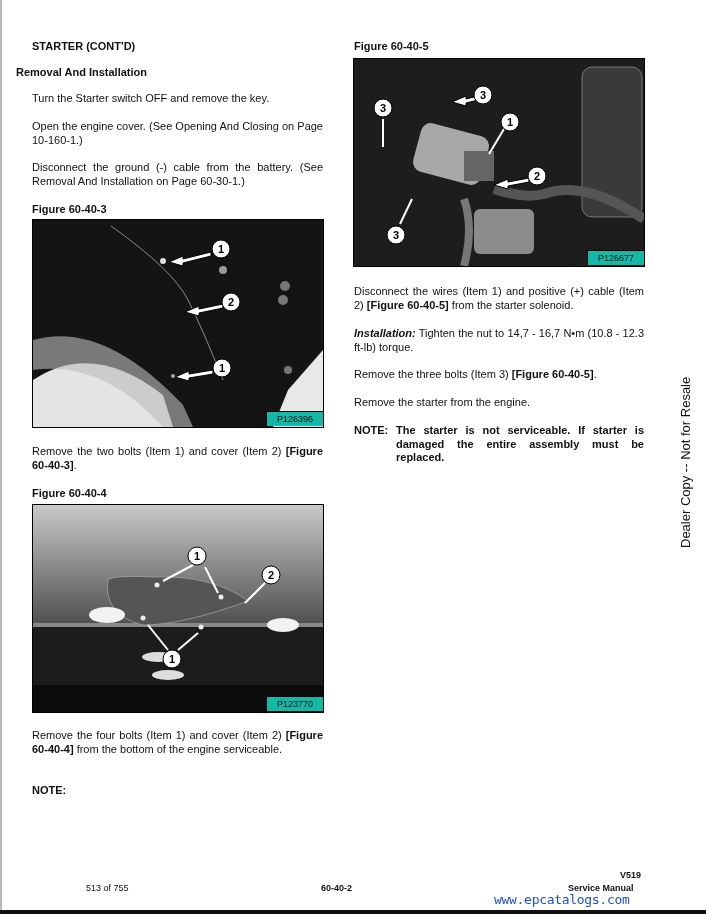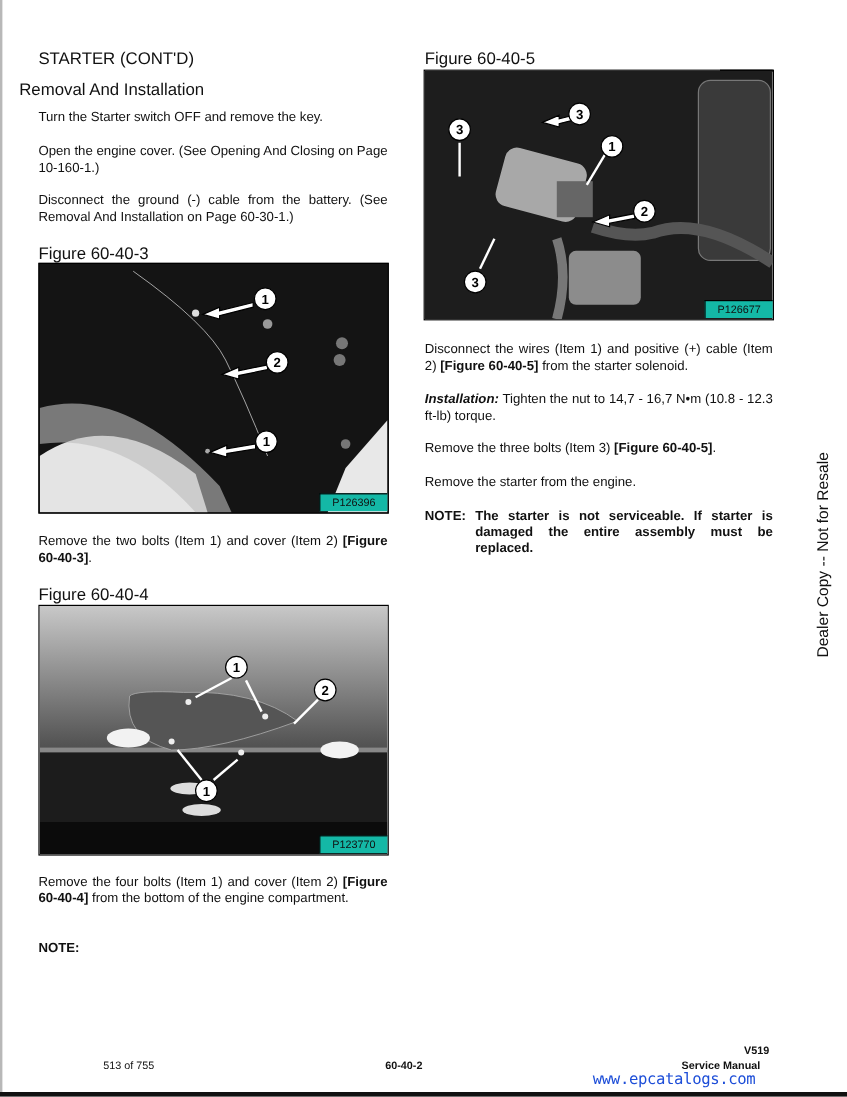--- a/index.html
+++ b/index.html
@@ -2,21 +2,21 @@
 <html><head>
 <meta charset="utf-8">
 <style>
   html, body { margin:0; padding:0; background:#ffffff; }
   body { width:706px; height:914px; position:relative; overflow:hidden; font-family:"Liberation Sans", sans-serif; color:#111; }
   .page-left-border { position:absolute; left:0; top:0; width:2px; height:911px; background:#b8b8b8; }
   .page-bottom-border { position:absolute; left:0; top:910px; width:706px; height:4px; background:#111; }
   .top-rule { position:absolute; left:600px; top:58px; width:44px; height:2px; background:#222; }
   .txt { position:absolute; font-size:11px; line-height:13.5px; text-align:justify; text-align-last:left; }
   .bold { font-weight:bold; }
-  .heading { position:absolute; font-size:14px; font-weight:normal; }
+  .heading { position:absolute; font-size:11px; font-weight:bold; }
   .fig { position:absolute; border:1px solid #000; overflow:hidden; }
   .fig svg { display:block; }
   .fig-id { position:absolute; right:0; bottom:1px; background:#14b8a6; border-left:1px solid #000; border-top:1px solid #000; font-size:9px; padding:2px 6px; width:44px; text-align:center; }
   .note { position:absolute; font-size:11px; line-height:13.5px; font-weight:bold; display:flex; }
   .note .lbl { flex:0 0 42px; }
   .note .body { flex:1; text-align:justify; text-align-last:left; }
   .watermark-side { position:absolute; left:686px; top:460px; transform-origin:0 0; transform:rotate(-90deg) translate(-90px,-10px); font-size:13px; white-space:nowrap; color:#111; }
   .footer { position:absolute; font-size:9px; }
   .epc { position:absolute; left:494px; top:892px; font-family:"DejaVu Sans Mono", monospace; font-size:13px; color:#1d4ed8; letter-spacing:-0.3px; }
   .callout text { font-family:"Liberation Sans", sans-serif; font-weight:bold; font-size:11px; }
@@ -106,21 +106,21 @@
     <g class="callout">
       <line x1="135" y1="145" x2="115" y2="120" stroke="#fff" stroke-width="2"></line>
       <line x1="145" y1="145" x2="165" y2="128" stroke="#fff" stroke-width="2"></line>
       <circle cx="139" cy="154" r="9" fill="#fff" stroke="#000"></circle>
       <text x="139" y="158" text-anchor="middle">1</text>
     </g>
   </svg>
   <div class="fig-id">P123770</div>
 </div>
 
-<div class="txt" style="left:32px;top:729px;width:291px;"><span>Remove the four bolts (Item 1) and cover (Item 2) </span><span class="bold">[Figure 60-40-4]</span><span> from the bottom of the engine compartment.</span></div>
+<div class="txt" style="left:32px;top:729px;width:291px;"><span>Remove the four bolts (Item 1) and cover (Item 2) </span><span class="bold">[Figure 60-40-4]</span><span> from the bottom of the engine serviceable.</span></div>
 
 <div class="note" style="left:32px;top:784px;width:291px;">
   <span class="lbl">NOTE:</span>
 </div>
 
 <div class="heading" style="left:354px;top:40px;">Figure 60-40-5</div>
 <div class="fig" style="left:353px;top:58px;width:290px;height:207px;">
   <svg width="290" height="207" viewBox="0 0 290 207">
     <rect width="290" height="207" fill="#1d1d1d"></rect>
     <rect x="228" y="8" width="60" height="150" rx="10" fill="#3a3a3a" stroke="#777"></rect>

